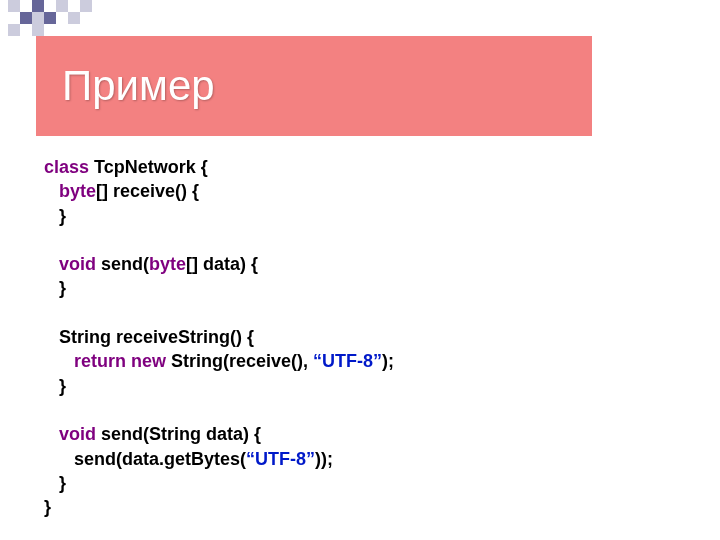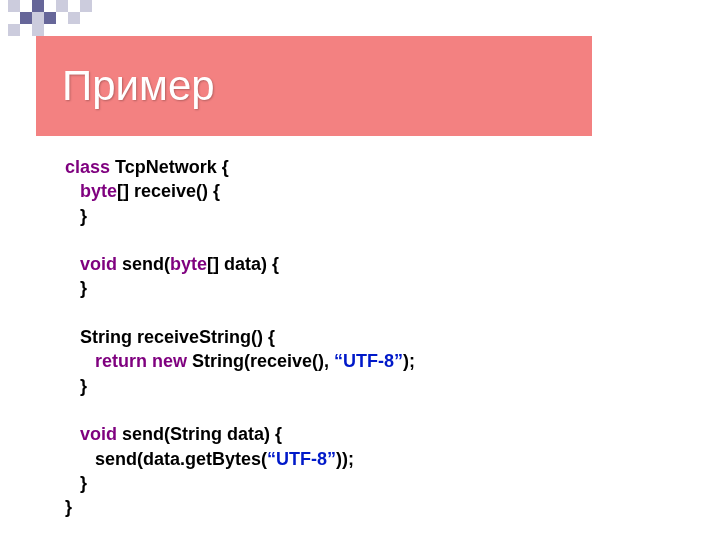--- a/index.html
+++ b/index.html
@@ -45,21 +45,20 @@
     position: absolute;
     top: 155px;
     left: 44px;
     right: 40px;
     font-family: Verdana, Arial, sans-serif;
     font-size: 18px;
     font-weight: 700;
     color: #000000;
     line-height: 1.35;
     white-space: pre;
-    margin-left: 21px;
   }
   .kw-purple { color: #7f007f; }
   .kw-blue   { color: #0019c9; }
 </style>
 </head>
 <body>
 
 <div class="slide">
 
   <div class="deco">

